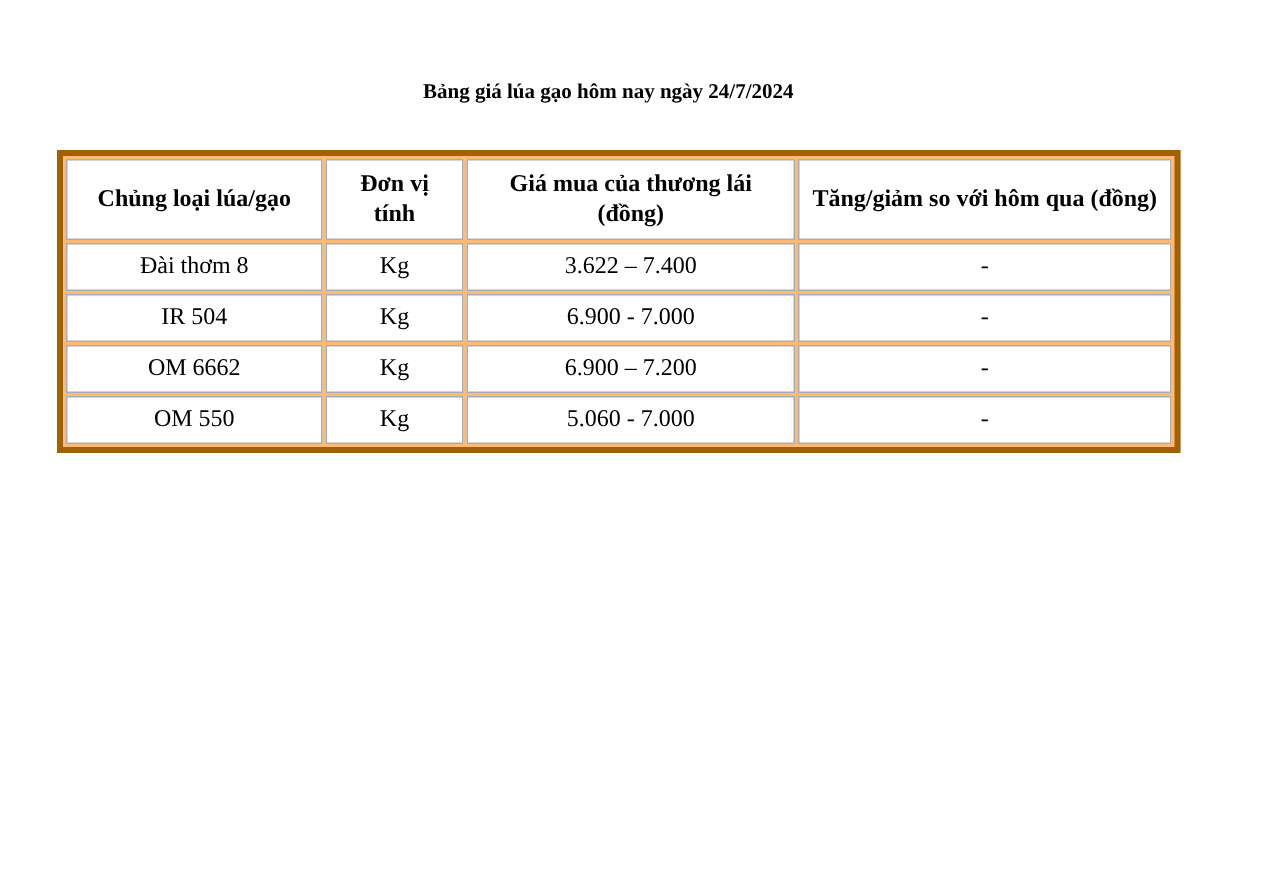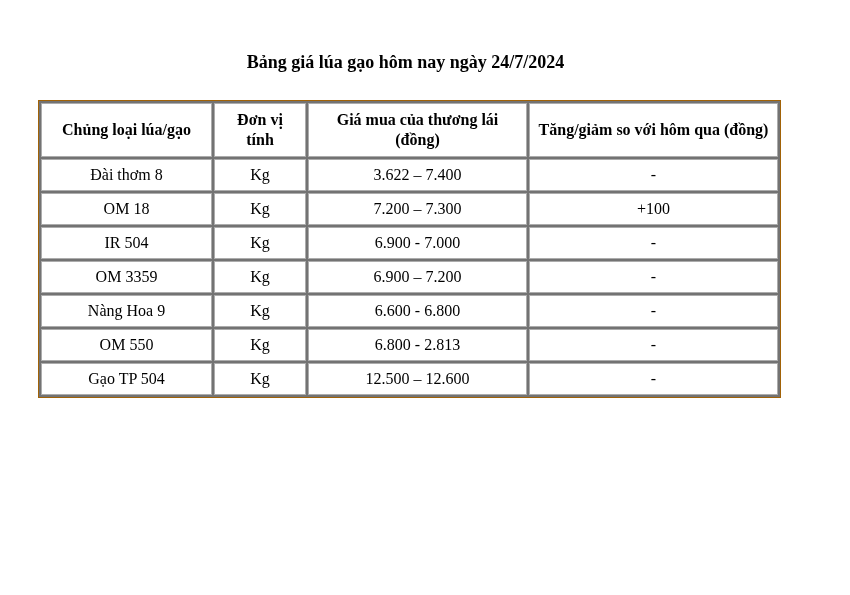--- a/index.html
+++ b/index.html
@@ -11,33 +11,33 @@
     background: #ffffff;
     font-family: "Liberation Serif", serif;
     color: #000000;
   }
   .doc {
     width: 735px;
     margin-left: 38px;
   }
   .title {
     margin: 50px 0 0 0;
-    font-size: 18px;
+    font-size: 14px;
     line-height: 24px;
     font-weight: bold;
     text-align: center;
   }
   .price-table {
     margin-top: 26px;
     width: 735px;
     table-layout: fixed;
     border-collapse: separate;
     border-spacing: 2px;
-    border: 1px solid #a16207;
-    background: #737373;
+    border: 4px solid #a16207;
+    background: #fdba74;
   }
   .price-table th,
   .price-table td {
     border: 1px solid #acacac;
     text-align: center;
     vertical-align: middle;
     font-size: 16px;
     line-height: 1.25;
     background: #ffffff;
     overflow: hidden;
@@ -74,50 +74,32 @@
       </tr>
     </thead>
     <tbody id="table-body">
         <tr>
           <td>Đài thơm 8</td>
           <td>Kg</td>
           <td>3.622 – 7.400</td>
           <td>-</td>
         </tr>
         <tr>
-          <td>OM 18</td>
-          <td>Kg</td>
-          <td>7.200 – 7.300</td>
-          <td>+100</td>
-        </tr>
-        <tr>
           <td>IR 504</td>
           <td>Kg</td>
           <td>6.900 - 7.000</td>
           <td>-</td>
         </tr>
         <tr>
-          <td>OM 3359</td>
+          <td>OM 6662</td>
           <td>Kg</td>
           <td>6.900 – 7.200</td>
           <td>-</td>
         </tr>
         <tr>
-          <td>Nàng Hoa 9</td>
-          <td>Kg</td>
-          <td>6.600 - 6.800</td>
-          <td>-</td>
-        </tr>
-        <tr>
           <td>OM 550</td>
           <td>Kg</td>
-          <td>6.800 - 2.813</td>
-          <td>-</td>
-        </tr>
-        <tr>
-          <td>Gạo TP 504</td>
-          <td>Kg</td>
-          <td>12.500 – 12.600</td>
+          <td>5.060 - 7.000</td>
           <td>-</td>
         </tr>
       </tbody>
   </table>
 </div>
 
 </body></html>

